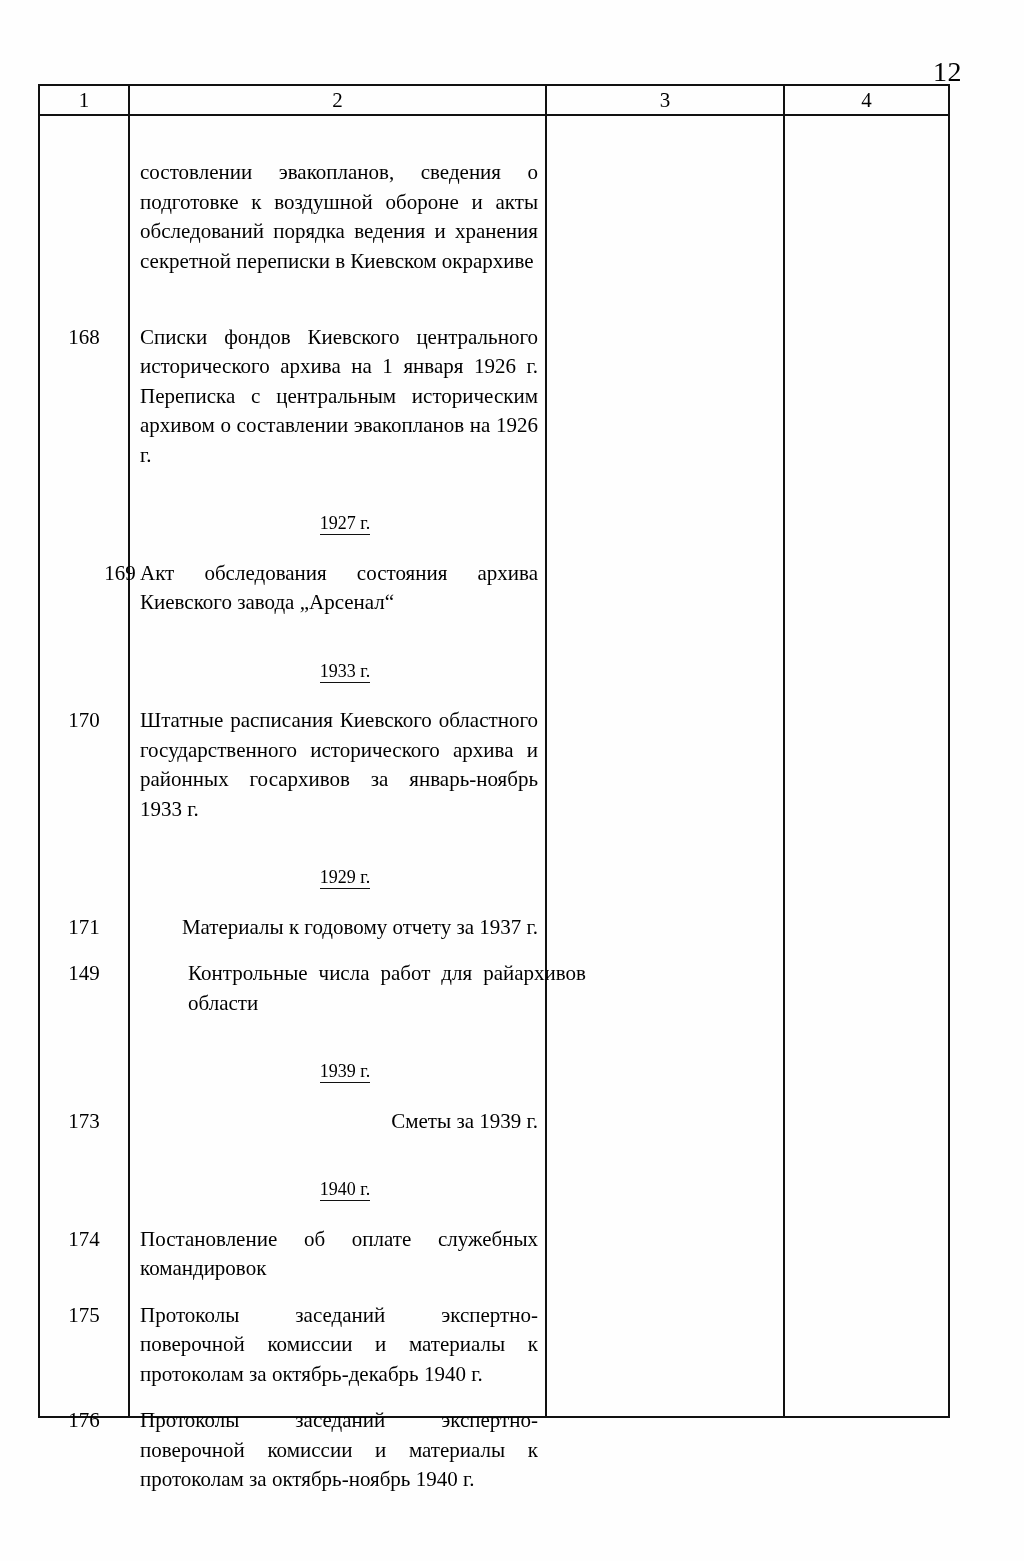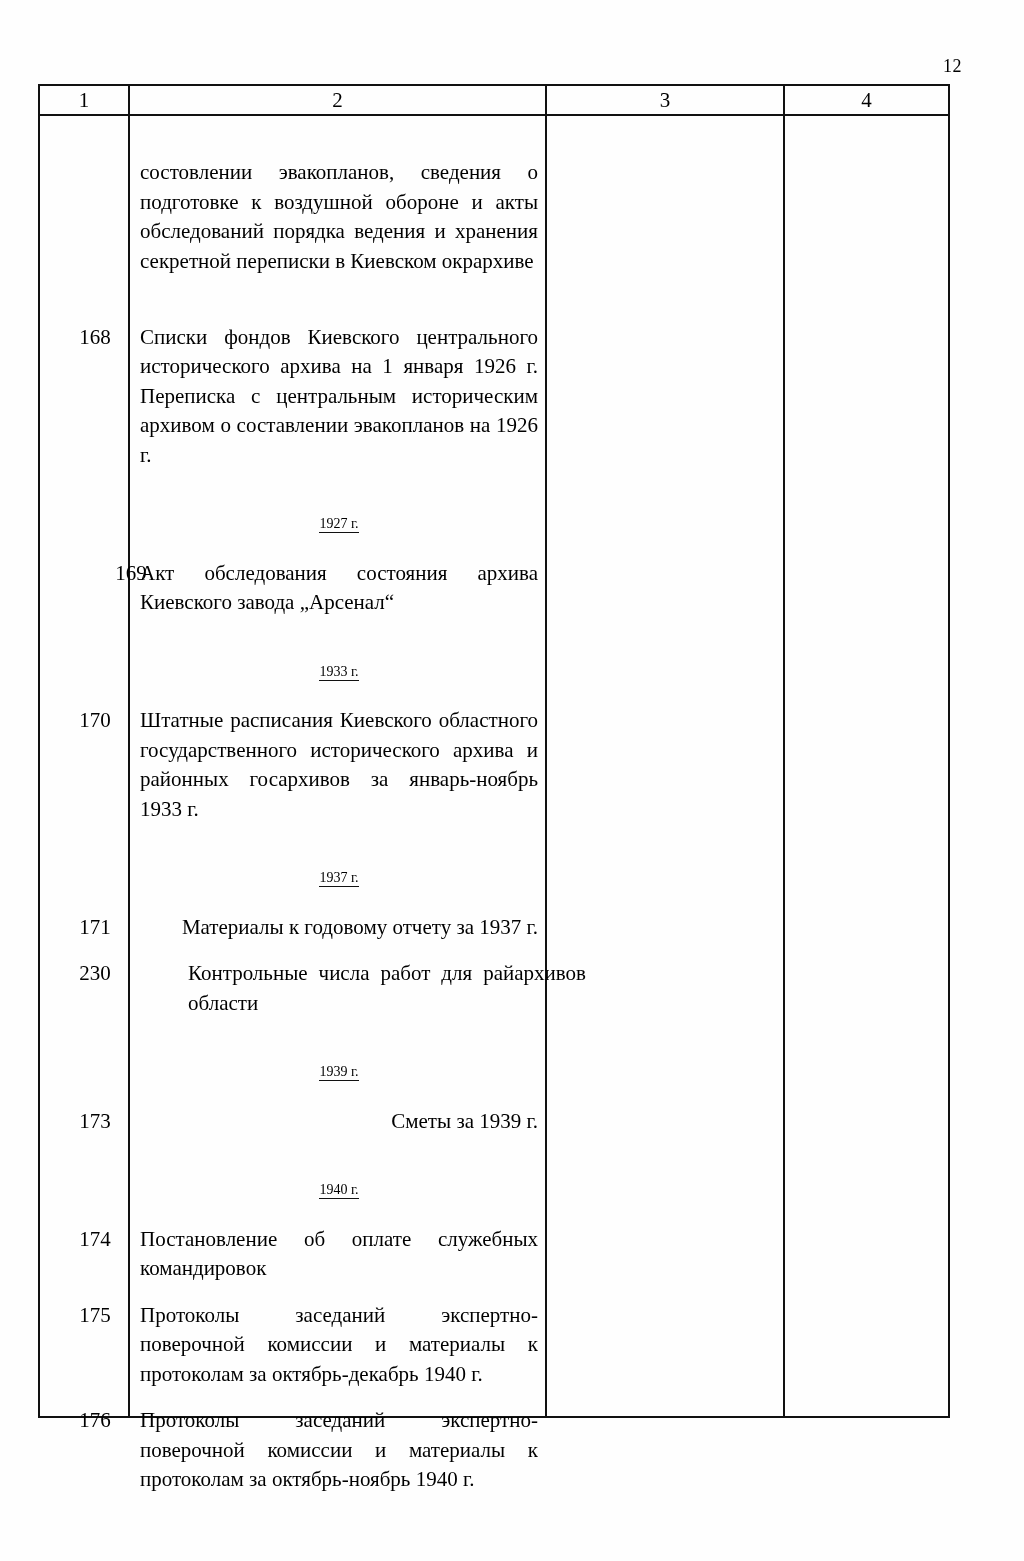--- a/index.html
+++ b/index.html
@@ -22,21 +22,21 @@
     width: 1024px;
     height: 1561px;
     background: #fefefe;
   }
 
   
   .page-number {
     position: absolute;
     right: 62px;
     top: 56px;
-    font-size: 18px;
+    font-size: 28px;
     font-weight: 400;
     letter-spacing: 0.5px;
   }
 
   
   .doc-table {
     position: absolute;
     left: 38px;
     top: 84px;
     width: 912px;
@@ -109,43 +109,42 @@
     width: 415px;
   }
 
   
   .entry-num {
     position: absolute;
     width: 88px;
     text-align: center;
     font-size: 21px;
     line-height: 29px;
-    padding-left: 11px;
   }
 
   .entry-text {
     position: absolute;
     left: 10px;
     width: 398px;
     font-size: 21px;
     line-height: 29.5px;
     text-align: justify;
     text-justify: inter-word;
     hyphens: manual;
   }
   .entry-text.ragged {
     text-align: right;
   }
 
   .year-heading {
     position: absolute;
-    left: 10px;
+    left: 16px;
     width: 398px;
     text-align: center;
-    font-size: 14px;
+    font-size: 18px;
     line-height: 29px;
   }
   .year-heading span {
     border-bottom: 1.6px solid #111111;
     padding-bottom: 1px;
   }
 </style>
 </head>
 <body>
 
@@ -166,34 +165,34 @@
     <div class="head-cell h2">2</div>
     <div class="head-cell h3">3</div>
     <div class="head-cell h4">4</div>
 
     <div class="body-area">
       <div class="col-num">
           <div class="entry-num" style="top: 206.5px;">168</div>
           <div class="entry-num" style="top: 442.5px; margin-left: 36px;">169</div>
           <div class="entry-num" style="top: 590px;">170</div>
           <div class="entry-num" style="top: 796.5px;">171</div>
-          <div class="entry-num" style="top: 843px;">230</div>
+          <div class="entry-num" style="top: 843px;">149</div>
           <div class="entry-num" style="top: 990.5px;">173</div>
           <div class="entry-num" style="top: 1108.5px;">174</div>
           <div class="entry-num" style="top: 1184.5px;">175</div>
           <div class="entry-num" style="top: 1290px;">176</div>
         </div>
       <div class="col-desc">
           <div class="entry-text" style="top: 42px;">состовлении эвакопланов, сведения о подготовке к воздушной обороне и акты обследований порядка ведения и хранения секретной переписки в Киевском окрархиве</div>
           <div class="entry-text" style="top: 206.5px;">Списки фондов Киевского центрального исторического архива на 1 января 1926 г. Переписка с центральным историческим архивом о составлении эвакопланов на 1926 г.</div>
           <div class="year-heading" style="top: 393px;"><span>1927 г.</span></div>
           <div class="entry-text" style="top: 442.5px;">Акт обследования состояния архива Киевского завода „Арсенал“</div>
           <div class="year-heading" style="top: 540.5px;"><span>1933 г.</span></div>
           <div class="entry-text" style="top: 590px;">Штатные расписания Киевского областного государственного исторического архива и районных госархивов за январь-ноябрь 1933 г.</div>
-          <div class="year-heading" style="top: 747px;"><span>1937 г.</span></div>
+          <div class="year-heading" style="top: 747px;"><span>1929 г.</span></div>
           <div class="entry-text ragged" style="top: 796.5px;">Материалы к годовому отчету за 1937 г.</div>
           <div class="entry-text" style="top: 843px; margin-left: 48px;">Контрольные числа работ для райархивов области</div>
           <div class="year-heading" style="top: 941px;"><span>1939 г.</span></div>
           <div class="entry-text ragged" style="top: 990.5px;">Сметы за 1939 г.</div>
           <div class="year-heading" style="top: 1059px;"><span>1940 г.</span></div>
           <div class="entry-text" style="top: 1108.5px;">Постановление об оплате служебных командировок</div>
           <div class="entry-text" style="top: 1184.5px;">Протоколы заседаний экспертно-поверочной комиссии и материалы к протоколам за октябрь-декабрь 1940 г.</div>
           <div class="entry-text" style="top: 1290px;">Протоколы заседаний экспертно-поверочной комиссии и материалы к протоколам за октябрь-ноябрь 1940 г.</div>
         </div>
     </div>

